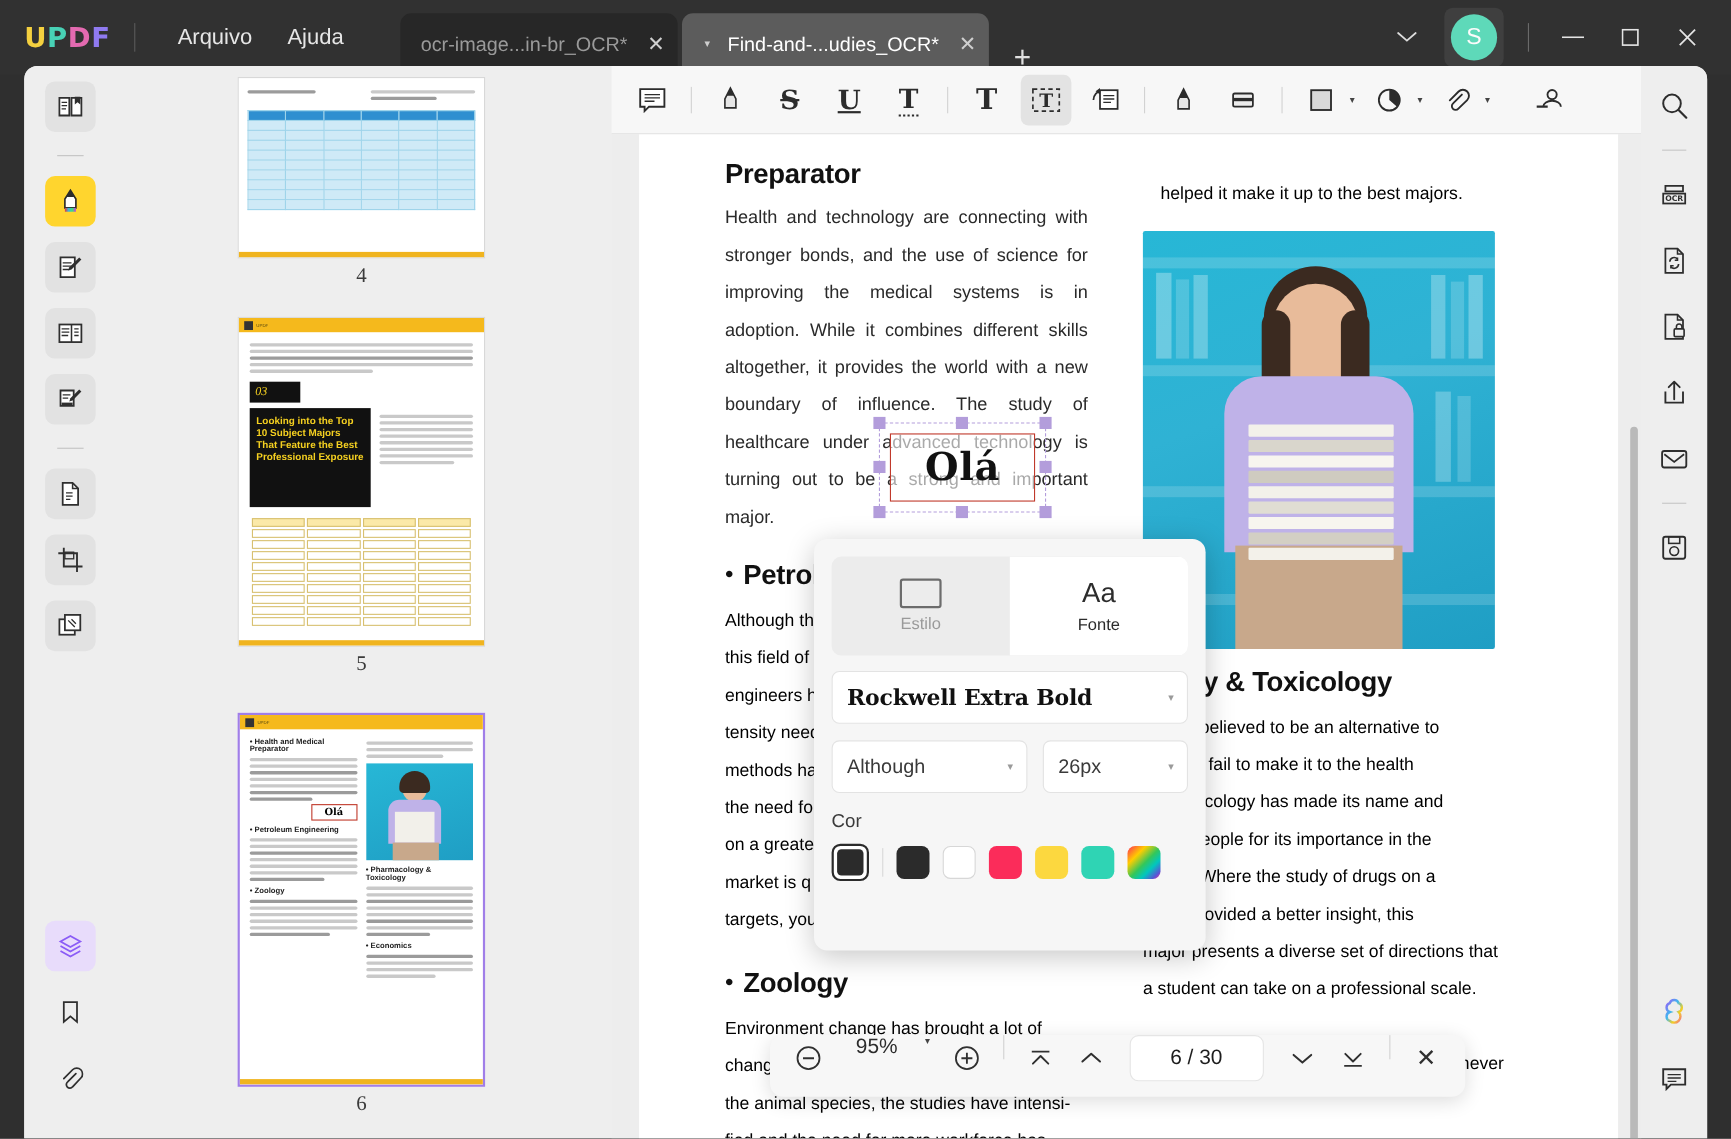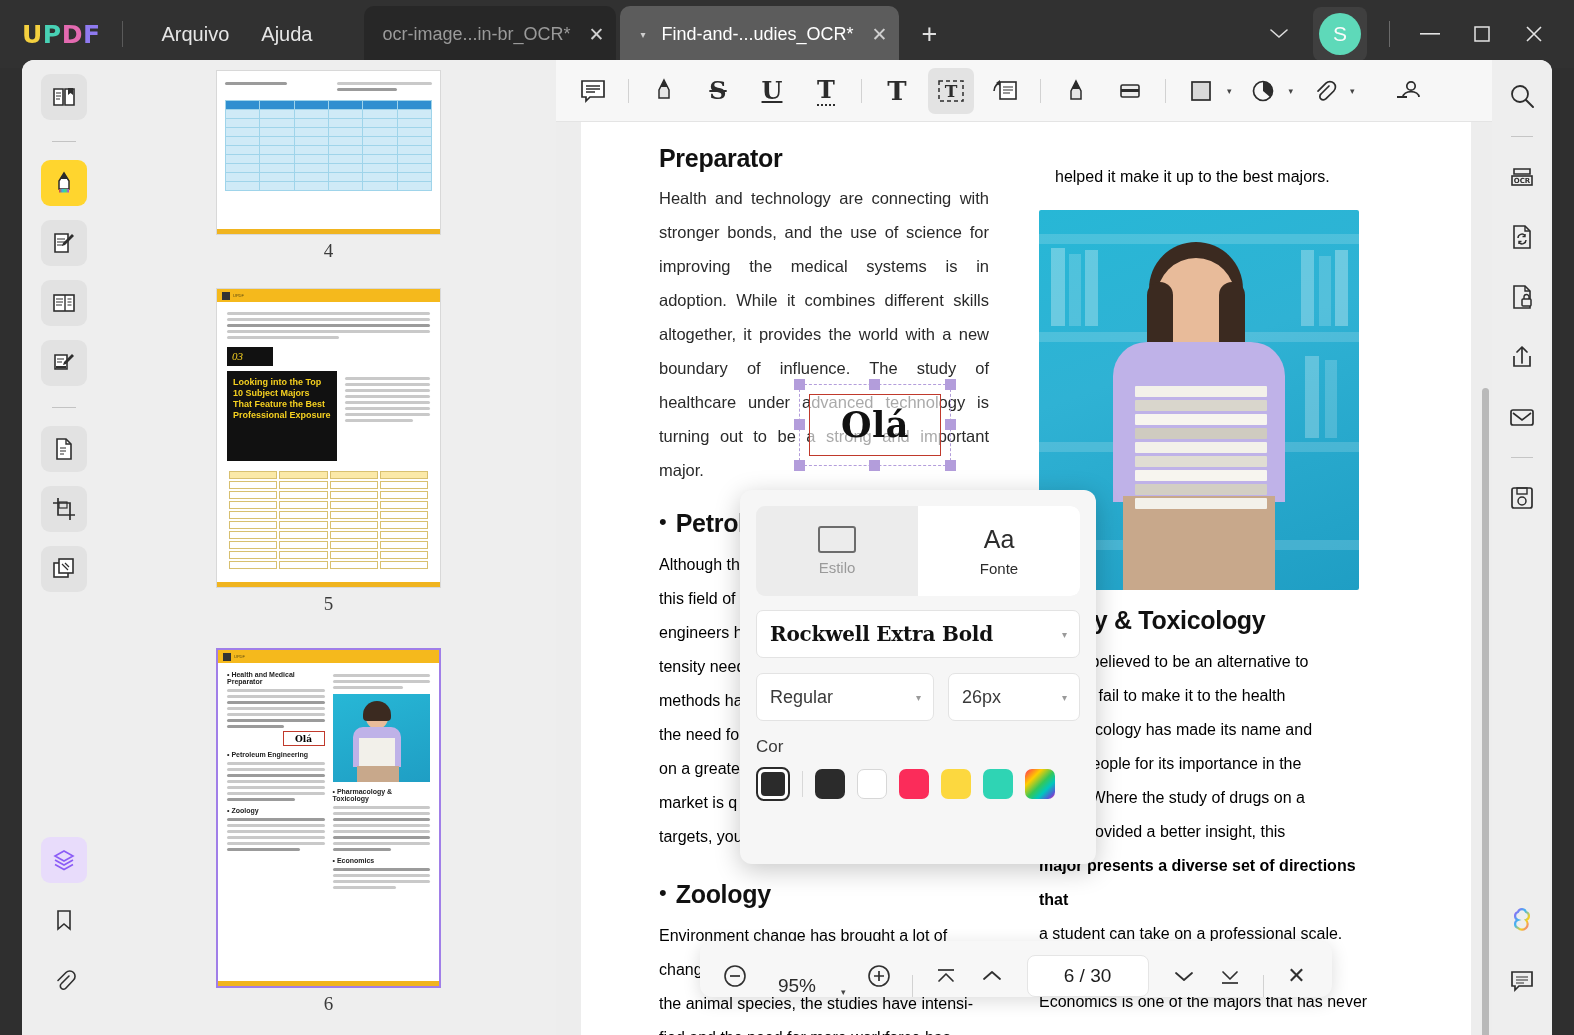--- a/index.html
+++ b/index.html
@@ -22,21 +22,21 @@
     font-family: "DejaVu Sans", sans-serif;
   }
   .logo span:nth-child(1) { color: #f4d03f; }
   .logo span:nth-child(2) { color: #48d1b5; }
   .logo span:nth-child(3) { color: #e36ab0; }
   .logo span:nth-child(4) { color: #8f7af0; }
   .tb-divider { width: 1px; height: 26px; background: #5a5a5a; margin: 0 22px; }
   .menu-item {
     color: #e6e6e6; font-size: 20px; padding: 6px 16px; cursor: default;
   }
-  .tabs { display: flex; align-items: center; height: 68px; margin-left: 36px; }
+  .tabs { display: flex; align-items: flex-end; height: 68px; margin-left: 36px; }
   .tab {
     height: 56px; display: flex; align-items: center;
     border-radius: 10px 10px 0 0; padding: 0 12px 0 18px;
     min-width: 230px; position: relative; cursor: default;
   }
   .tab.inactive { background: #272727; color: #9a9a9a; }
   .tab.active { background: #5c5c5c; color: #ffffff; }
   .tab-caret {
     font-size: 10px; color: #cfcfcf; margin-right: 16px; margin-left: 2px;
   }
@@ -217,21 +217,21 @@
             padding: 3px; background: #fff; }
   .sw-sel i { display: block; width: 100%; height: 100%; border-radius: 4px; background: #2b2b2b; }
   .sw-div { width: 1px; height: 26px; background: #d8d8d8; }
   .sw.white { background: #fff; border: 1px solid #d7d7d7; }
   .sw.rainbow { background: linear-gradient(135deg,#ff2d55 0%,#ffcc00 28%,#34c759 52%,#00c7be 70%,#5856d6 88%,#ff2d92 100%); }
 
   
   .pager {
     position: absolute; left: 678px; bottom: 38px; width: 632px; height: 56px;
     background: #f7f7f7; border-radius: 12px; box-shadow: 0 4px 18px rgba(0,0,0,0.14);
-    display: flex; align-items: flex-end; padding: 0 14px; gap: 4px;
+    display: flex; align-items: flex-start; padding: 0 14px; gap: 4px;
   }
   .pg-btn { width: 42px; height: 42px; display: flex; align-items: center; justify-content: center;
             color: #303030; font-size: 19px; }
   .pg-zoom { font-size: 19px; color: #2c2c2c; width: 74px; text-align: center; }
   .pg-sep { width: 1px; height: 22px; background: #d2d2d2; margin: 0 8px; }
   .pg-field {
     width: 122px; height: 42px; background: #fff; border: 1px solid #e5e5e5; border-radius: 8px;
     display: flex; align-items: center; justify-content: center; font-size: 19px; color: #1d1d1d;
     margin: 0 10px;
   }
@@ -841,21 +841,21 @@
             <div class="bullet" style="margin-top:16px;margin-left:-46px;">
               <h2 class="sec" style="white-space:nowrap;">macology &amp; Toxicology</h2>
             </div>
             <div style="margin-top:10px;">
               <div class="body" style="margin:0;line-height:34px;">or  was  believed  to  be  an  alternative  to</div>
               <div class="body" style="margin:0;line-height:34px;">ple  who  fail  to  make  it  to  the  health</div>
               <div class="body" style="margin:0;line-height:34px;">Pharmacology  has  made  its  name  and</div>
               <div class="body" style="margin:0;line-height:34px;">in  the  people  for  its  importance  in  the</div>
               <div class="body" style="margin:0;line-height:34px;">space.  Where  the  study  of  drugs  on  a</div>
               <div class="body" style="margin:0;line-height:34px;">scale   provided   a   better   insight,   this</div>
-              <div class="body" style="margin:0;line-height:34px;font-weight:bold;">major  presents  a  diverse  set  of  directions  that</div>
+              <div class="body" style="margin:0;line-height:34px;">major  presents  a  diverse  set  of  directions  that</div>
               <div class="body" style="margin:0;line-height:34px;">a student can take on a professional scale.</div>
             </div>
             <div class="body" style="margin-top:34px;line-height:34px;">Economics  is  one  of  the  majors  that  has  never</div>
           </div>
 
           <div class="selbox-dash"></div>
           <div class="selbox">
             <div class="ola">Olá</div>
           </div>
           <div class="handle" style="left:213px;top:257px;"></div>
@@ -883,21 +883,21 @@
           </div>
         </div>
 
         <div class="fld fld-font">
           <div class="val">Rockwell Extra Bold</div>
           <div class="caret">▾</div>
         </div>
 
         <div class="row2">
           <div class="fld fld-weight">
-            <div class="val">Regular</div>
+            <div class="val">Although</div>
             <div class="caret">▾</div>
           </div>
           <div class="fld fld-size">
             <div class="val">26px</div>
             <div class="caret">▾</div>
           </div>
         </div>
 
         <div class="cor-label">Cor</div>
         <div class="swatches">

